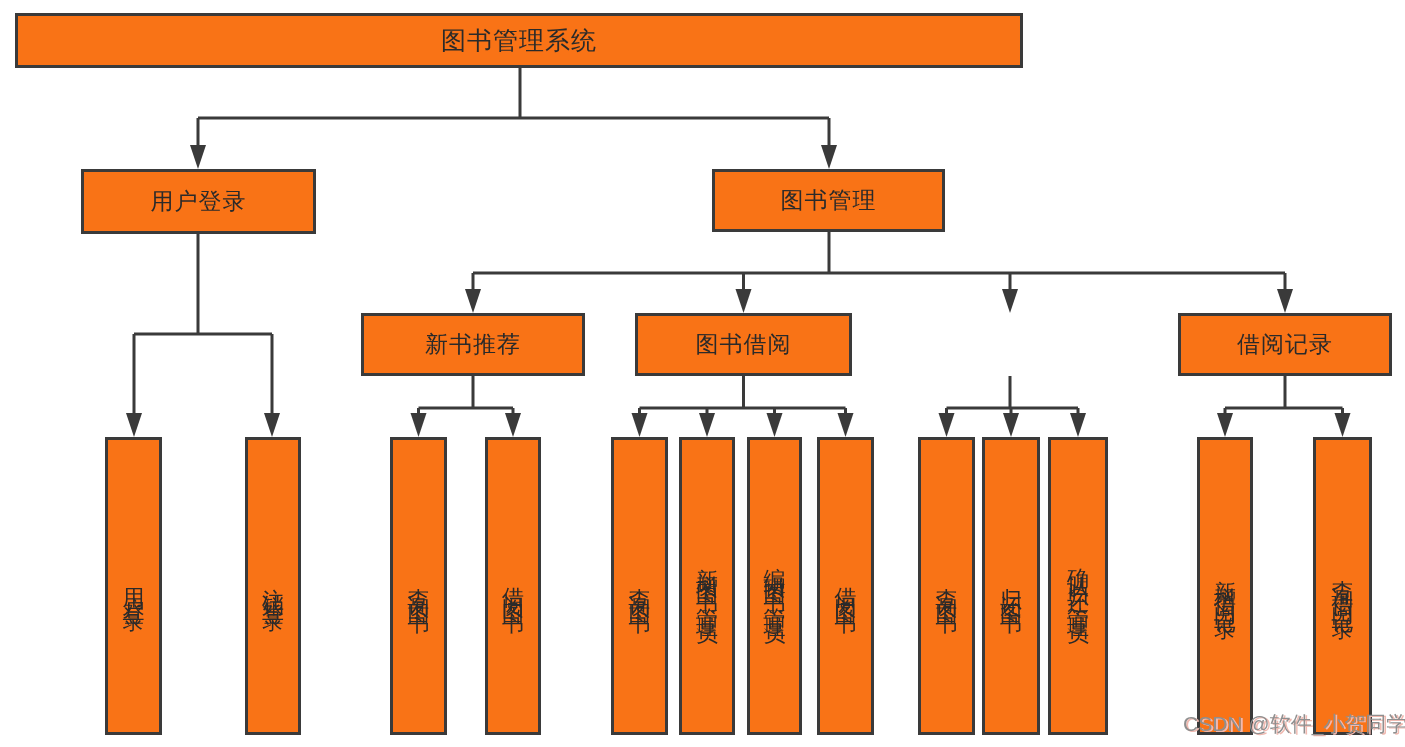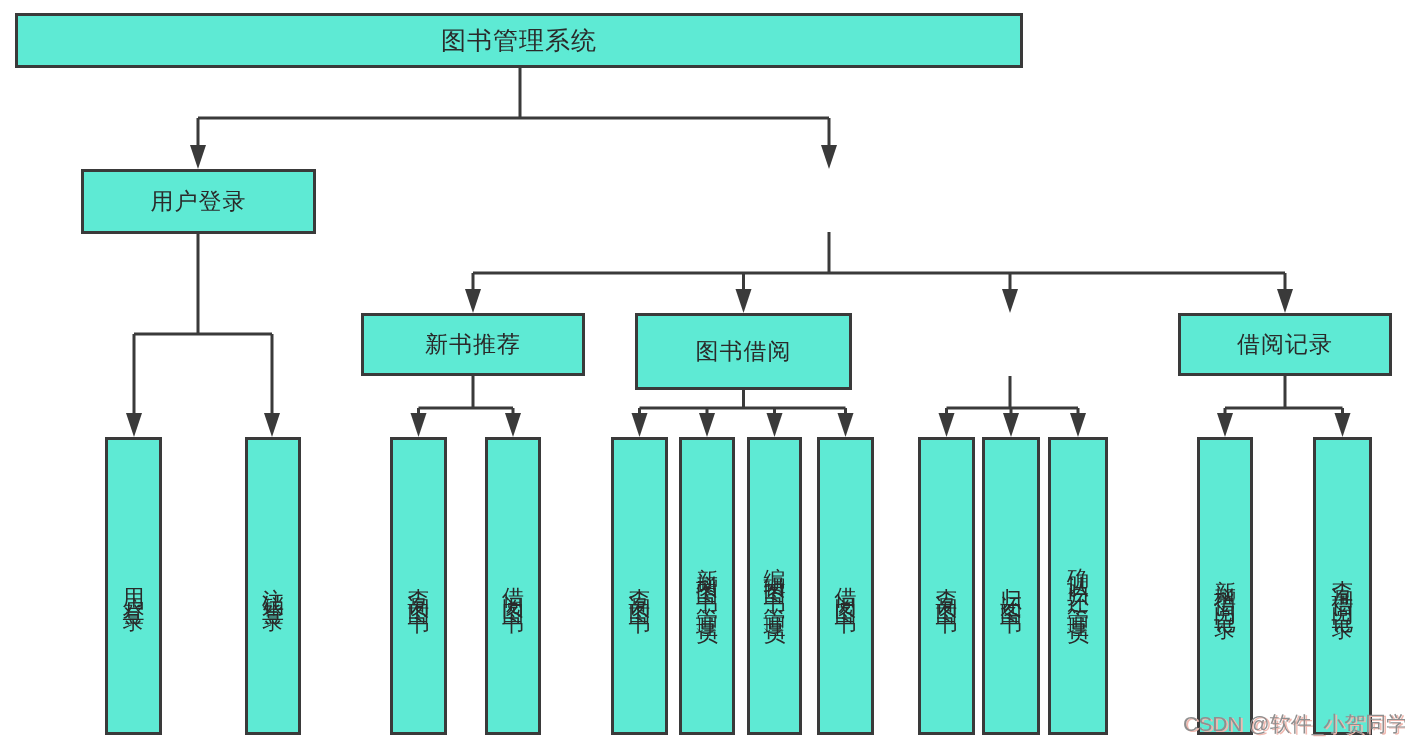--- a/index.html
+++ b/index.html
@@ -14,21 +14,21 @@
     width:1405px;height:747px;
     background:var(--bg);
     overflow:hidden;
     font-family:"Liberation Sans","DejaVu Sans",sans-serif;
   }
   #connectors{position:absolute;left:0;top:0;}
   .box{
     position:absolute;
     box-sizing:border-box;
     border:3px solid var(--line);
-    background:#5eead4;
+    background:#f97316;
     display:flex;
     align-items:center;
     justify-content:center;
     color:var(--text);
   }
   .h-label{font-size:23px;letter-spacing:1px;white-space:nowrap;}
   .root-label{font-size:25px;}
   .vert{
     writing-mode:vertical-rl;
     text-orientation:upright;
@@ -84,25 +84,28 @@
       </g>
   </svg>
 
   <div class="box" style="left:15px;top:13px;width:1008px;height:55px;">
     <span class="h-label root-label">图书管理系统</span>
   </div>
 
   <div class="box" style="left:81px;top:169px;width:235px;height:65px;">
     <span class="h-label">用户登录</span>
   </div>
+  <div class="box" style="left:712px;top:169px;width:233px;height:63px;">
+    <span class="h-label">图书管理</span>
+  </div>
 
   <div class="box" style="left:361px;top:313px;width:224px;height:63px;">
     <span class="h-label">新书推荐</span>
   </div>
-  <div class="box" style="left:635px;top:313px;width:217px;height:77px;">
+  <div class="box" style="left:635px;top:313px;width:217px;height:63px;">
     <span class="h-label">图书借阅</span>
   </div>
   <div class="box" style="left:1178px;top:313px;width:214px;height:63px;">
     <span class="h-label">借阅记录</span>
   </div>
 
   <div class="box vert" style="left:105px;top:437px;width:57px;height:298px;">用户登录</div>
   <div class="box vert" style="left:245px;top:437px;width:56px;height:298px;">注销登录</div>
 
   <div class="box vert" style="left:390px;top:437px;width:57px;height:298px;">查询图书</div>

